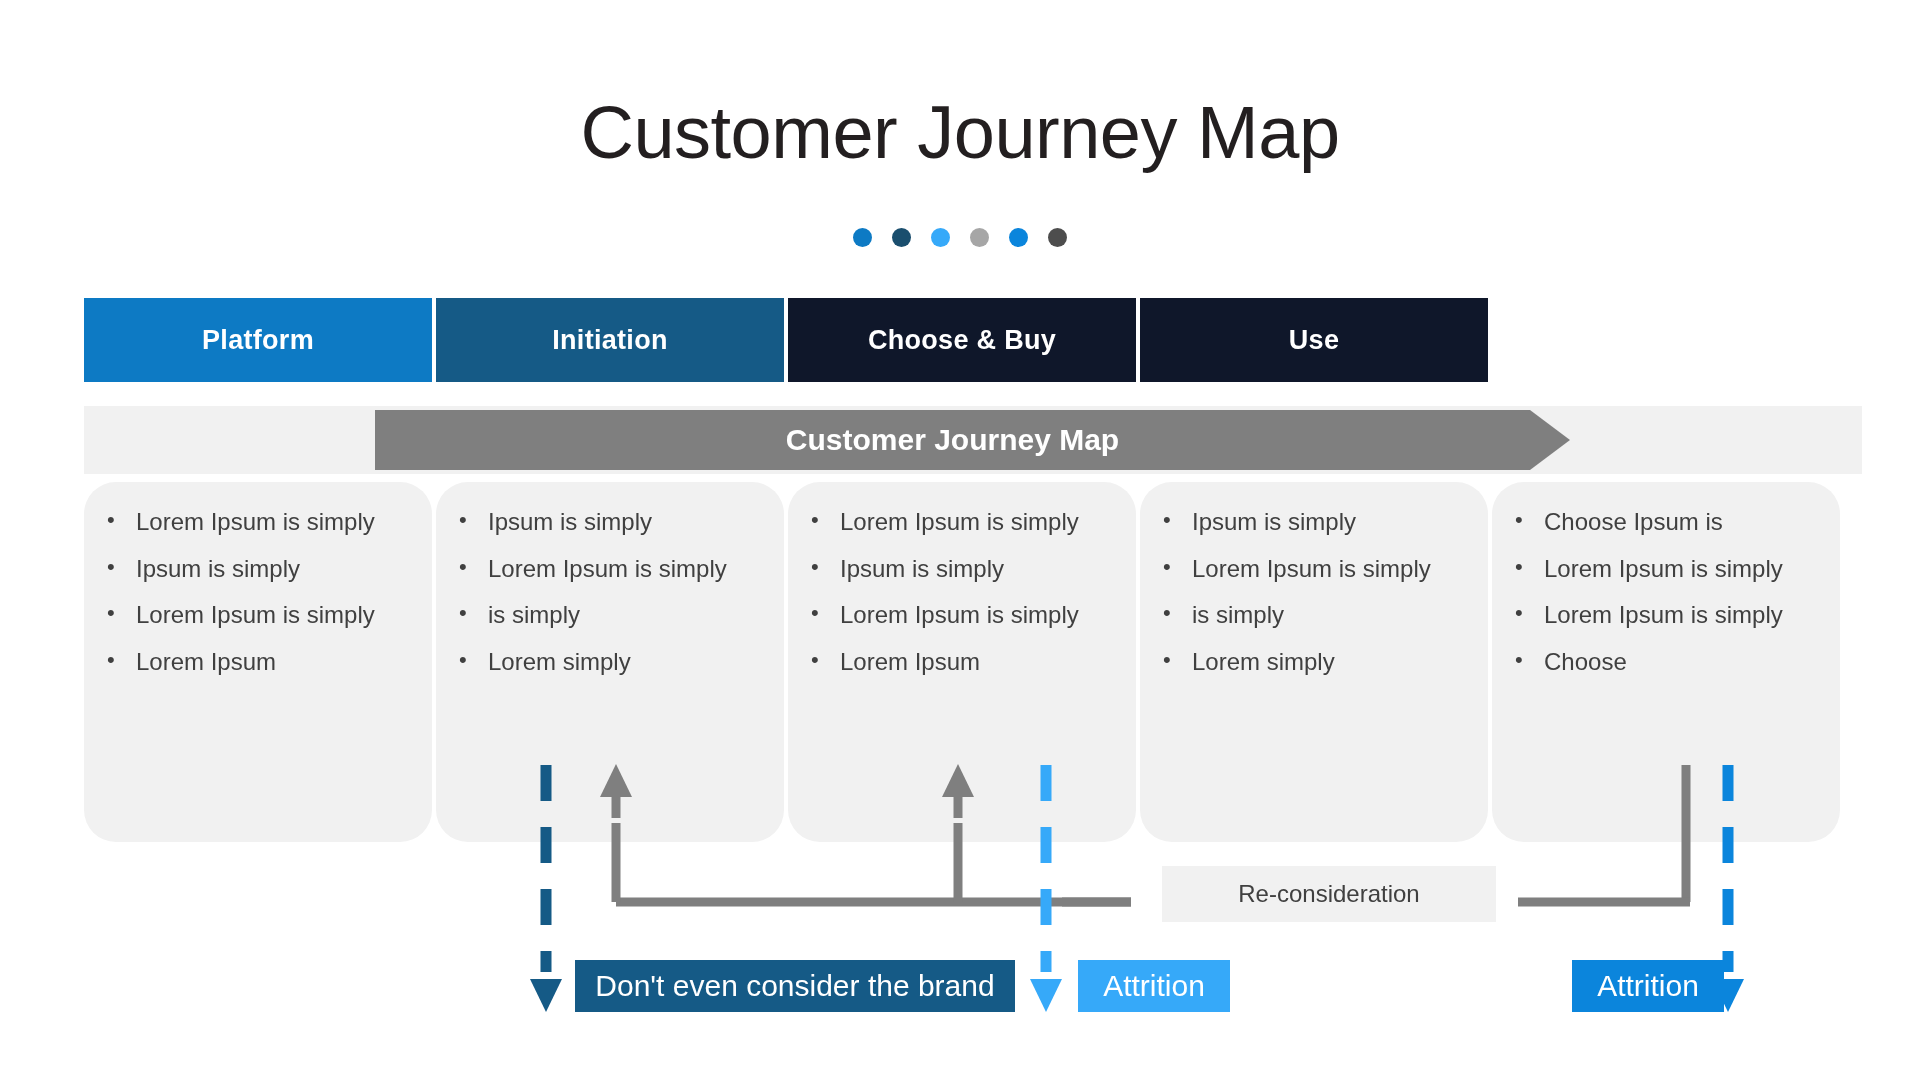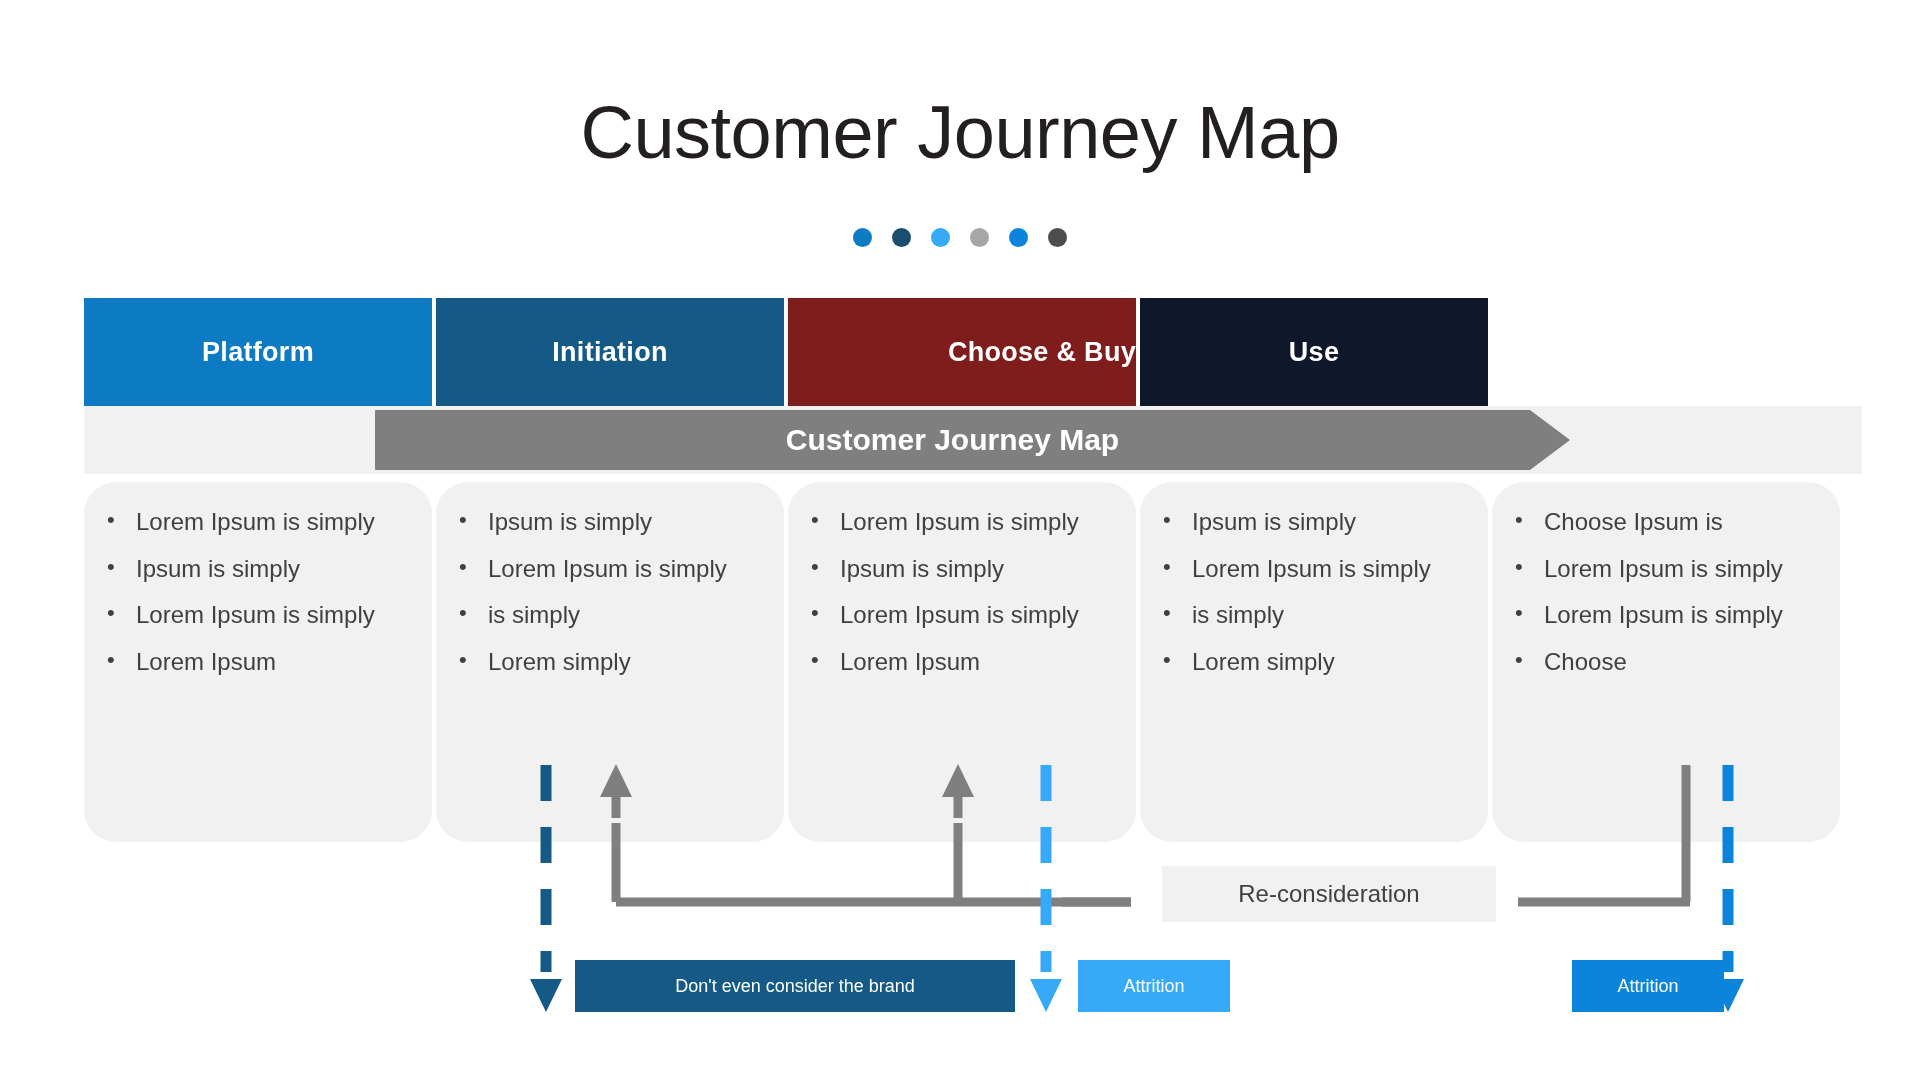--- a/index.html
+++ b/index.html
@@ -58,21 +58,21 @@
   .head-row {
     position: absolute;
     left: 0;
     top: 0;
     width: 1778px;
     height: 104px;
     display: flex;
     gap: 4px;
   }
   .head-cell {
-    height: 108px;
+    height: 84px;
     display: flex;
     align-items: center;
     justify-content: center;
     color: #ffffff;
     font-size: 27px;
     font-weight: bold;
     letter-spacing: 0.3px;
   }
 
   
@@ -173,21 +173,21 @@
     pointer-events: none;
   }
 
   
   .chip {
     position: absolute;
     display: flex;
     align-items: center;
     justify-content: center;
     color: #ffffff;
-    font-size: 18px;
+    font-size: 30px;
     height: 52px;
     white-space: nowrap;
   }
   .chip-recon {
     position: absolute;
     display: flex;
     align-items: center;
     justify-content: center;
     background: #f1f1f1;
     color: #404040;
@@ -212,21 +212,21 @@
 
 <div class="diagram">
 
   <div class="head-row">
     <div class="head-cell" style="background: rgb(13, 122, 196); width: 348px;">
       <span>Platform</span>
     </div>
     <div class="head-cell" style="background: rgb(21, 90, 134); width: 348px; align-items: center;">
       <span>Initiation</span>
     </div>
-    <div class="head-cell" style="background: #7f1d1d; width: 348px; justify-content: flex-end;">
+    <div class="head-cell" style="background: #0f172a; width: 348px;">
       <span>Choose &amp; Buy</span>
     </div>
     <div class="head-cell" style="background: #0f172a; width: 348px;">
       <span>Use</span>
     </div>
   </div>
 
   <div class="band-row" style="background: rgb(241, 241, 241);">
     <div class="band-arrow">
       <div class="body" style="background: rgb(127, 127, 127);"></div>

